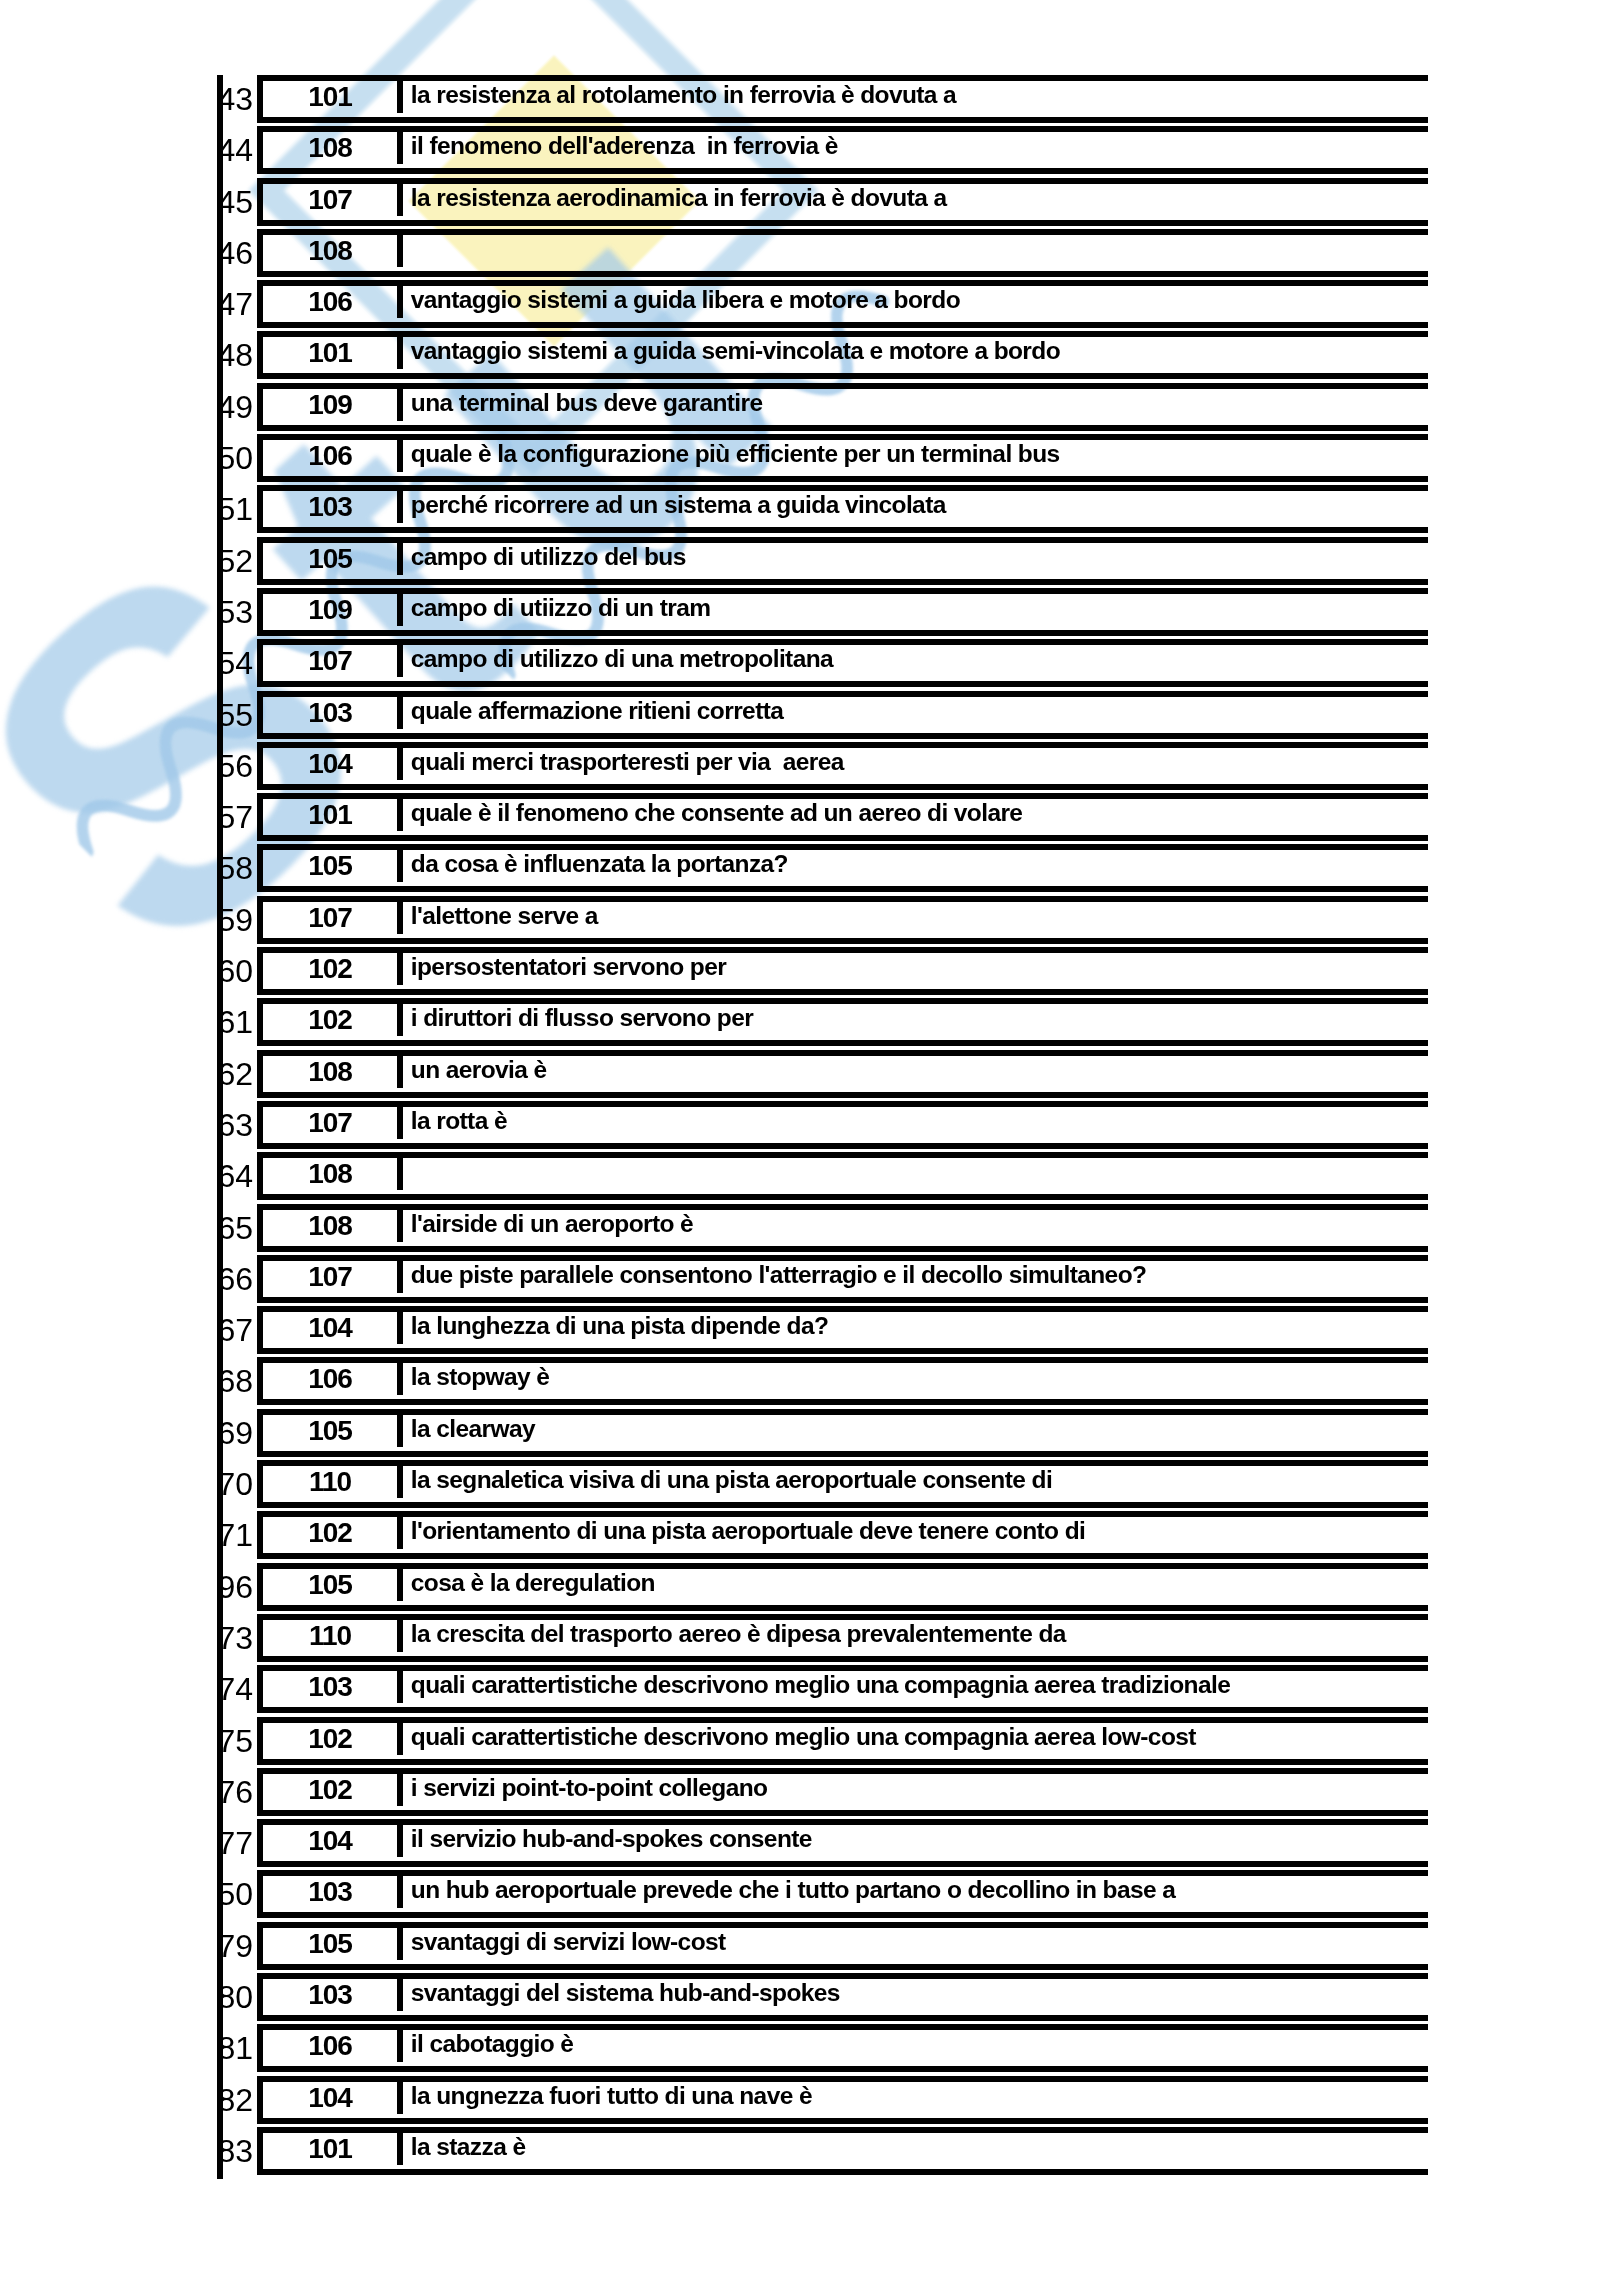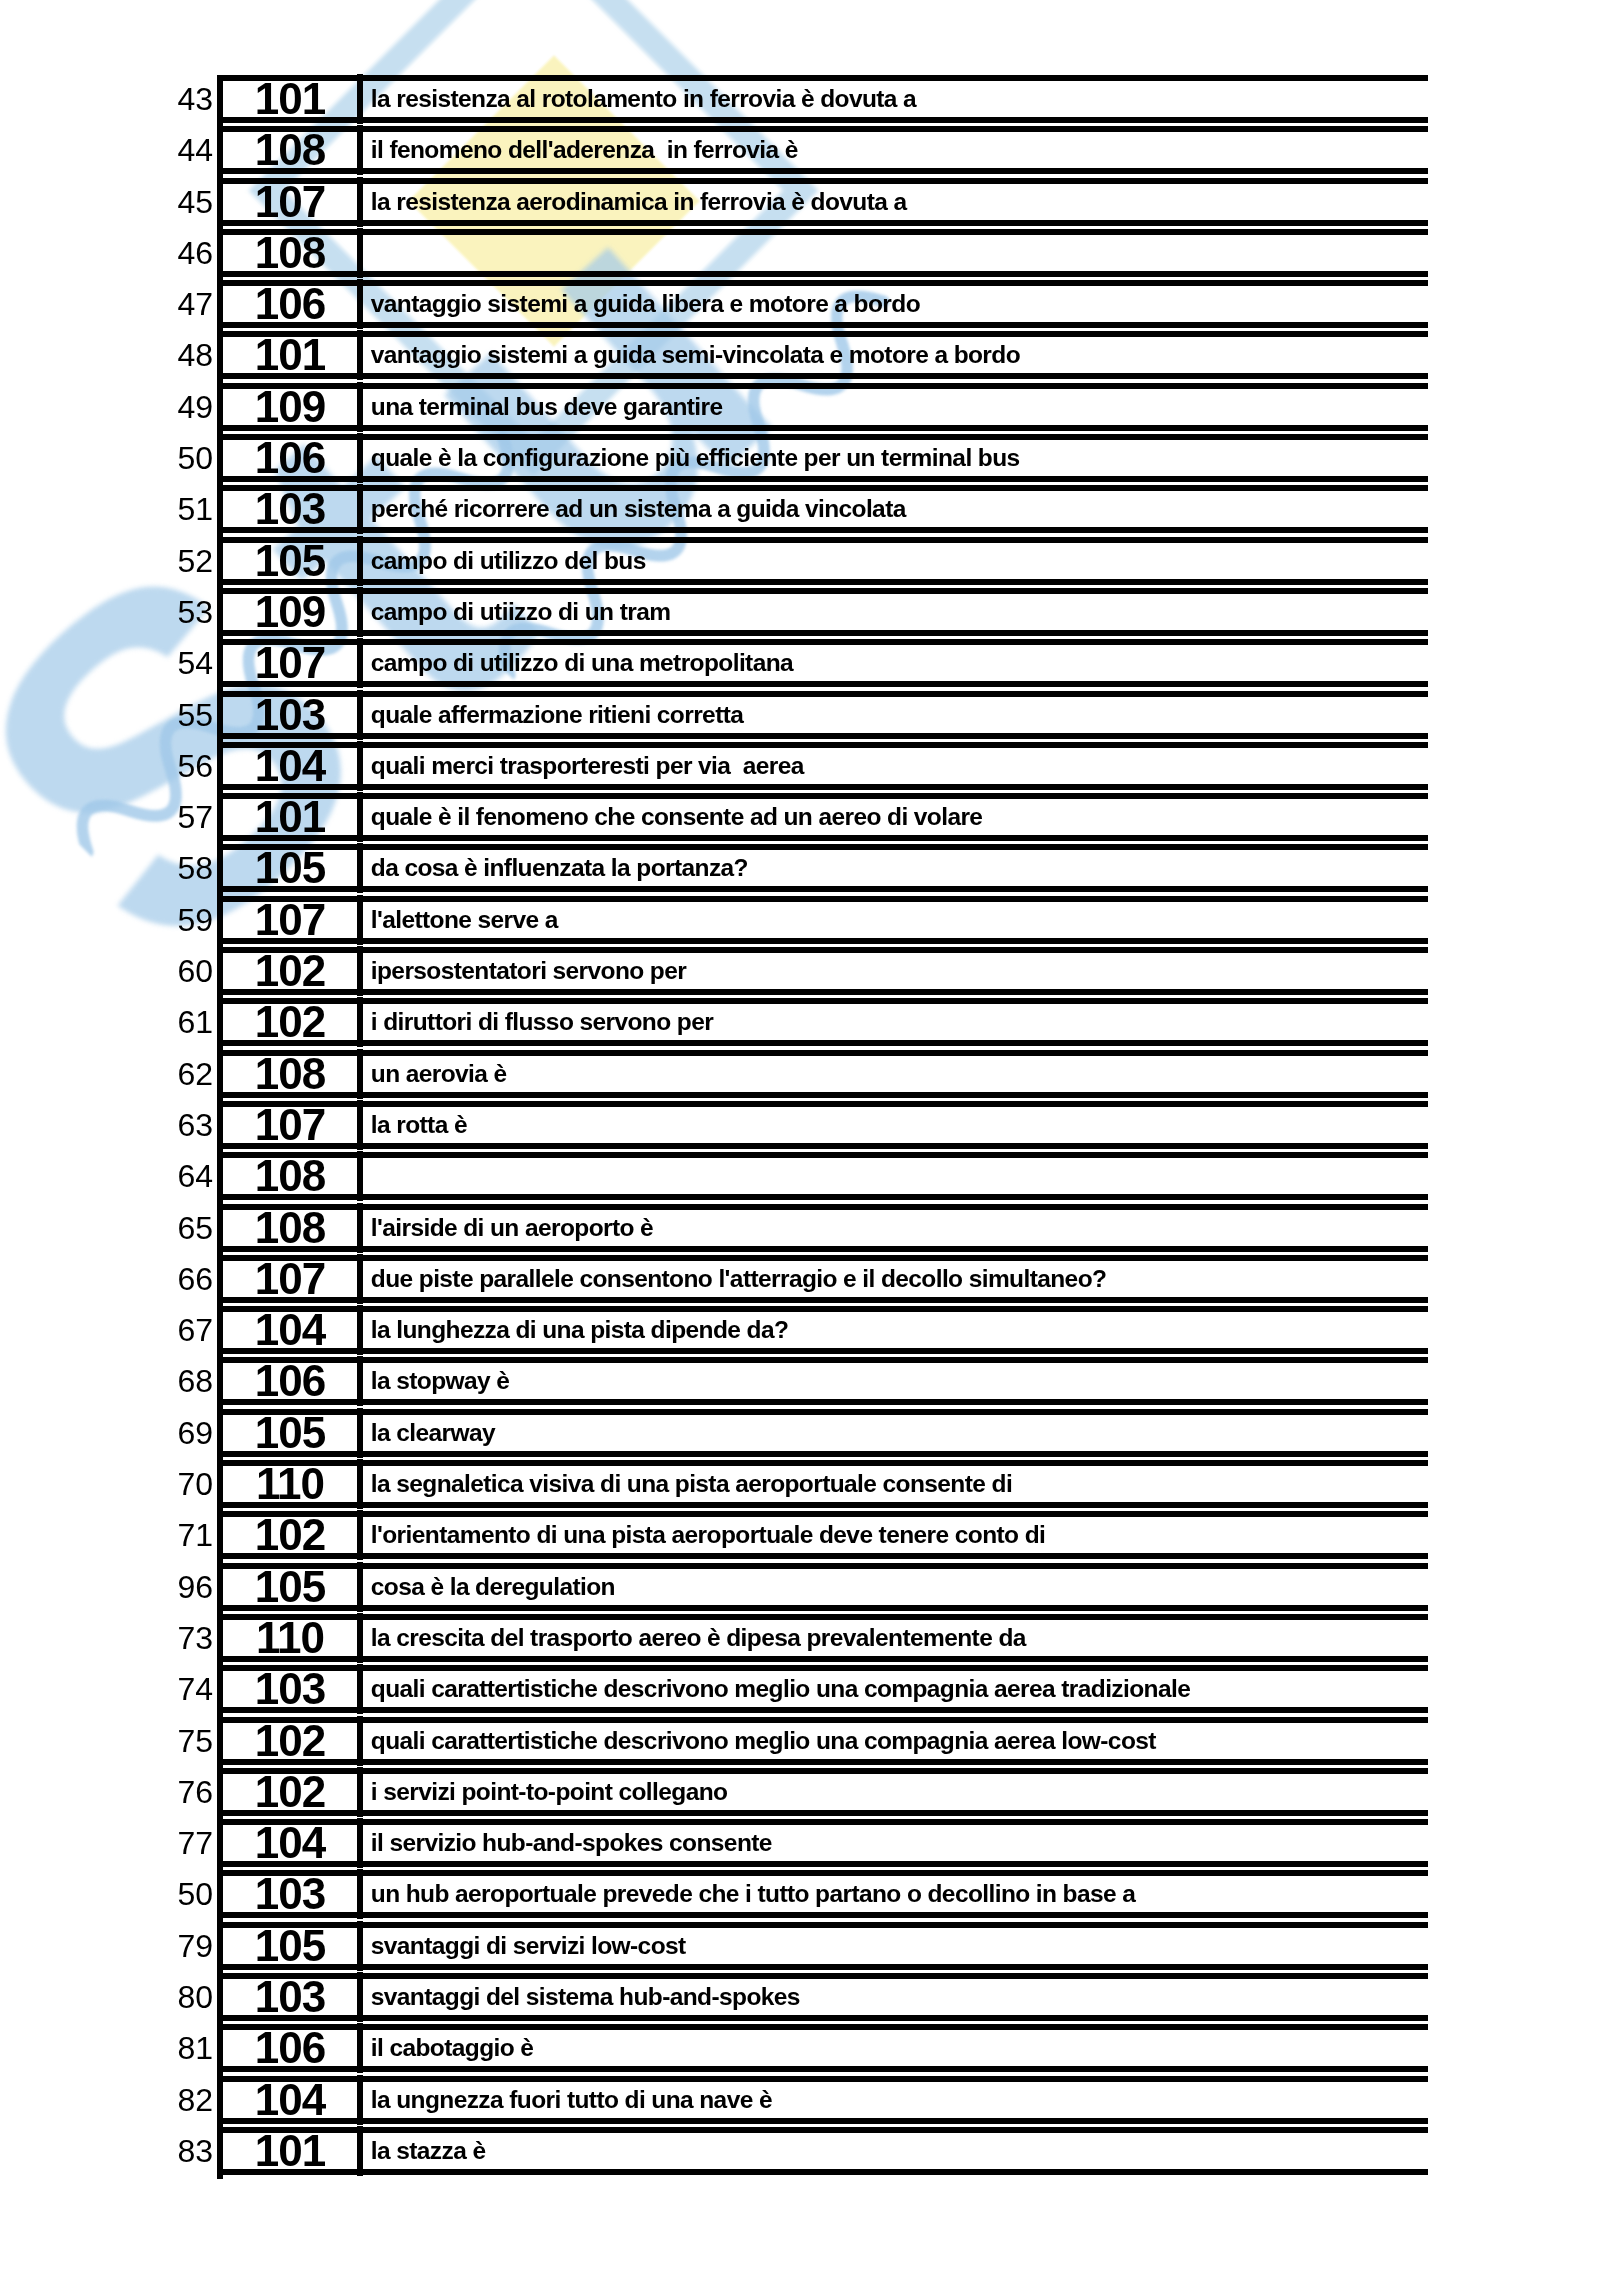--- a/index.html
+++ b/index.html
@@ -48,34 +48,35 @@
     position:absolute;left:0;top:0;width:5.9px;height:2104px;background:#000;
   }
   .row{
     position:relative;
     box-sizing:border-box;
     height:48px;
     margin-bottom:3.3px;
     border:6.9px solid #000;
     border-right:none;
     display:flex;
-    align-items:center;
+    align-items:flex-start;
     background:transparent;
+    margin-left:40px;
   }
   .row-num{
     position:absolute;left:-79px;top:50%;
     width:69px;text-align:right;
     transform:translateY(-50%);
     font-size:32px;font-weight:400;color:#000;
   }
   .cell-code{
     width:134px;flex:0 0 134px;
     border-right:6.9px solid #000;
     display:flex;align-items:center;justify-content:center;
-    font-size:44px;font-weight:bold;letter-spacing:-1px;
+    font-size:28px;font-weight:bold;letter-spacing:-1px;
   }
   .cell-q{
     flex:1;display:flex;align-items:center;
     padding-left:7.8px;
     font-size:24.5px;font-weight:bold;letter-spacing:-0.6px;
     white-space:pre;overflow:visible;
   }
 </style>
 </head>
 <body>

